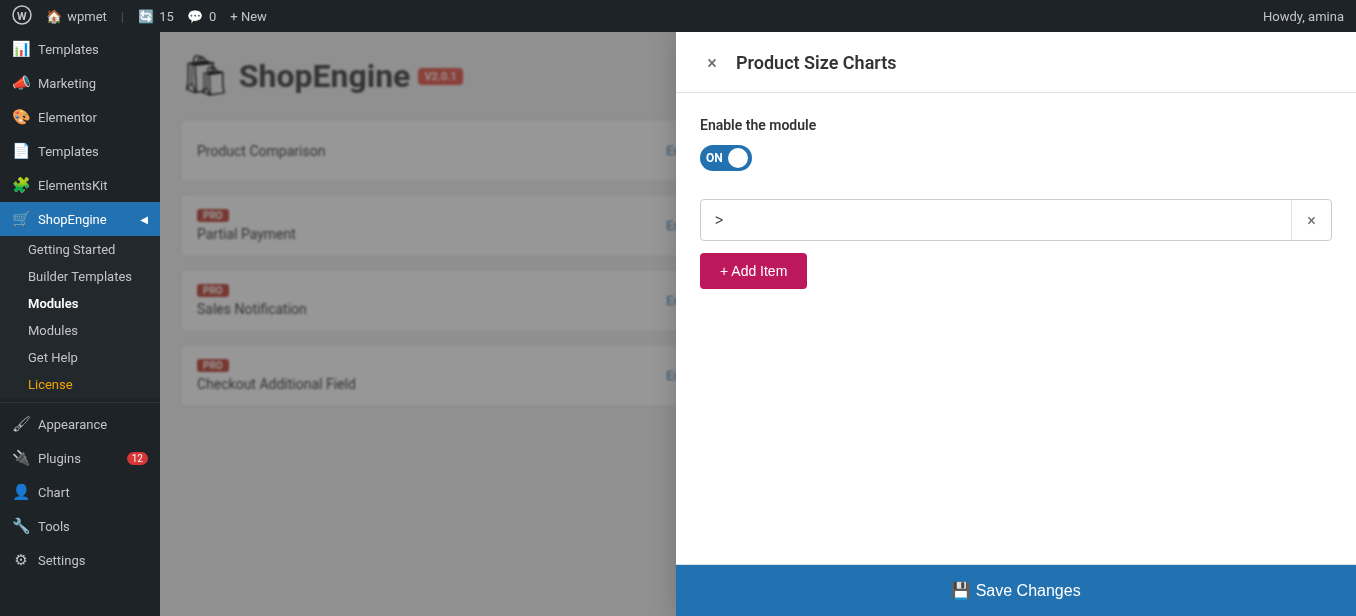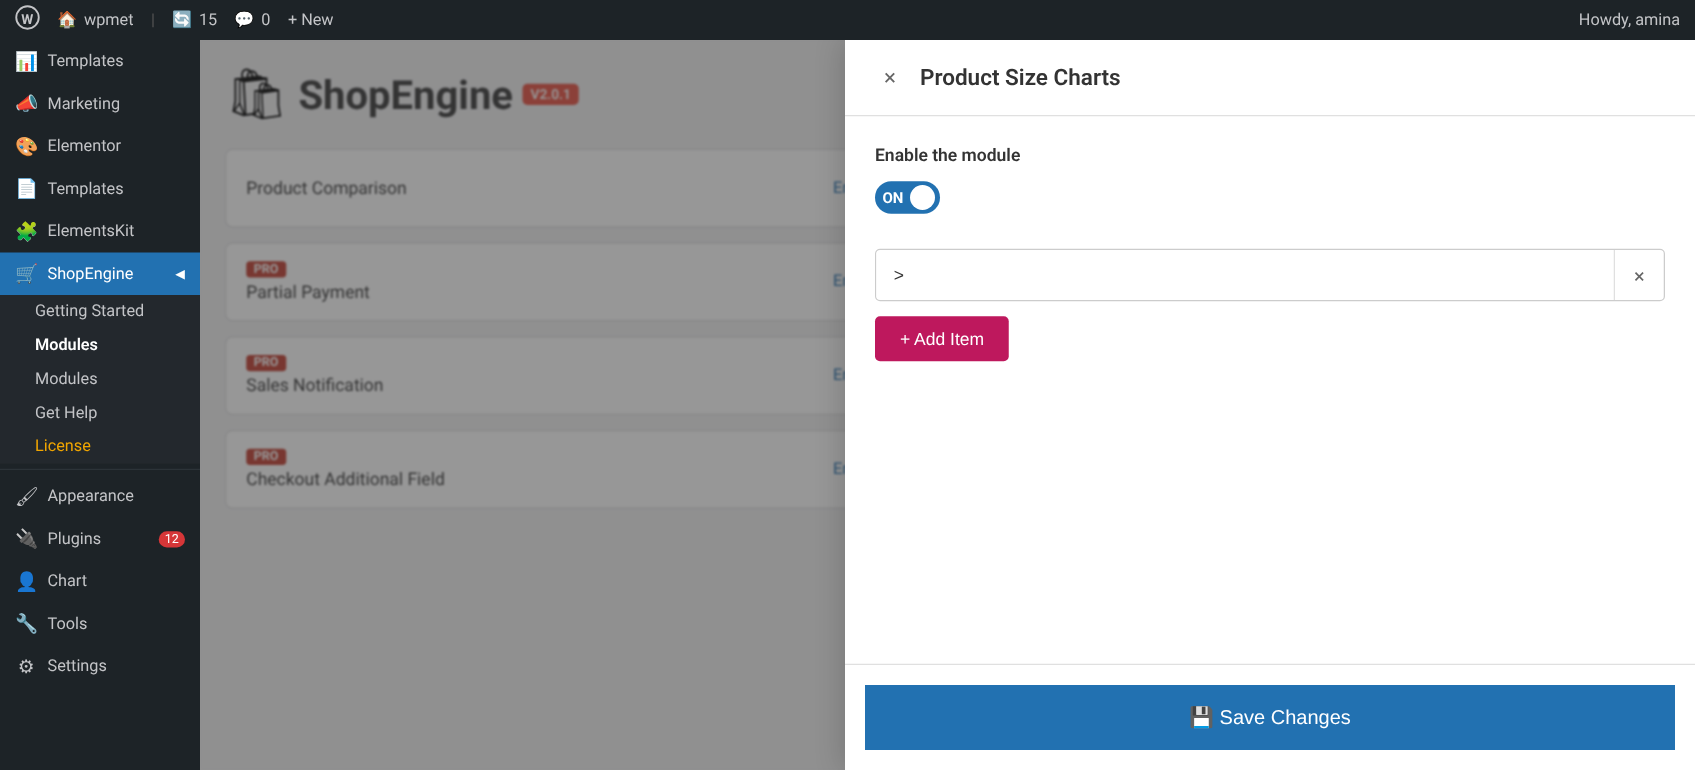--- a/index.html
+++ b/index.html
@@ -257,21 +257,21 @@
       font-size: 14px;
       cursor: pointer;
       display: flex;
       align-items: center;
       gap: 6px;
       font-weight: 500;
     }
 
     .panel-footer {
       border-top: 1px solid #e0e0e0;
-      padding: 16px;
+      padding: 0;
     }
     .save-btn {
       width: 100%;
       background: #2271b1;
       color: #fff;
       border: none;
       padding: 16px;
       font-size: 16px;
       cursor: pointer;
       display: flex;
@@ -335,20 +335,21 @@
       <span class="icon">🧩</span>
       <span>ElementsKit</span>
     </div>
     <div class="sidebar-item active">
       <span class="icon">🛒</span>
       <span>ShopEngine</span>
       <span class="sidebar-arrow">◀</span>
     </div>
     <div class="sidebar-submenu">
       <div class="sidebar-sub-item">Getting Started</div>
+      <div class="sidebar-sub-item">Builder Templates</div>
       <div class="sidebar-sub-item active">Modules</div>
       <div class="sidebar-sub-item">Modules</div>
       <div class="sidebar-sub-item">Get Help</div>
       <div class="sidebar-sub-item highlight">License</div>
     </div>
     <div class="sidebar-sep"></div>
     <div class="sidebar-item">
       <span class="icon">🖌</span>
       <span>Appearance</span>
     </div>

